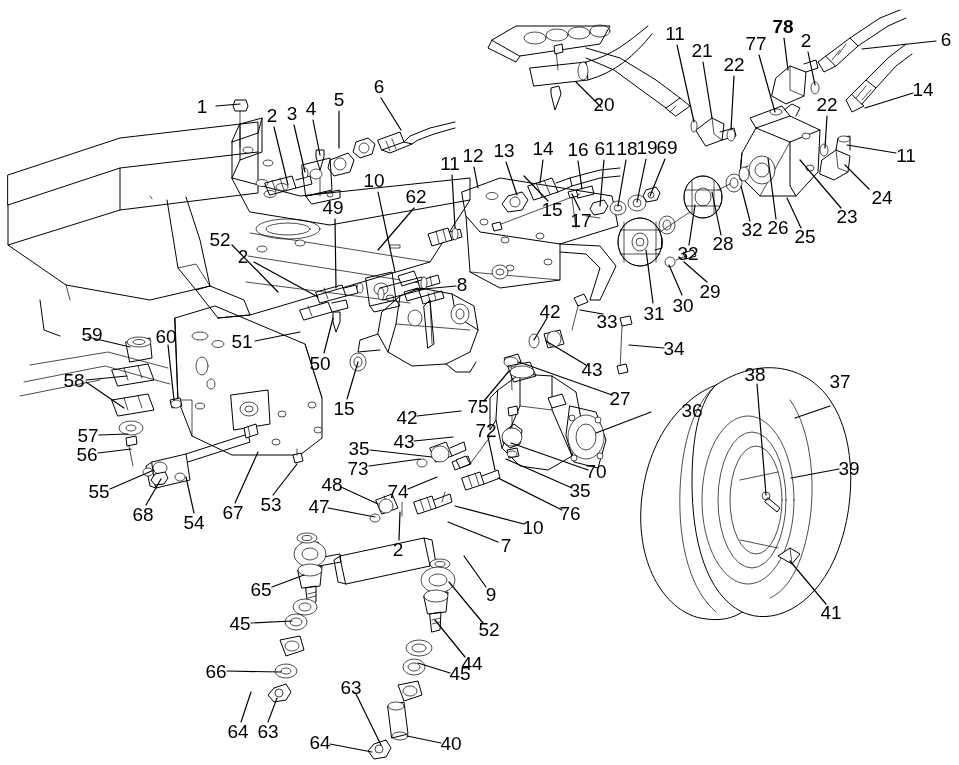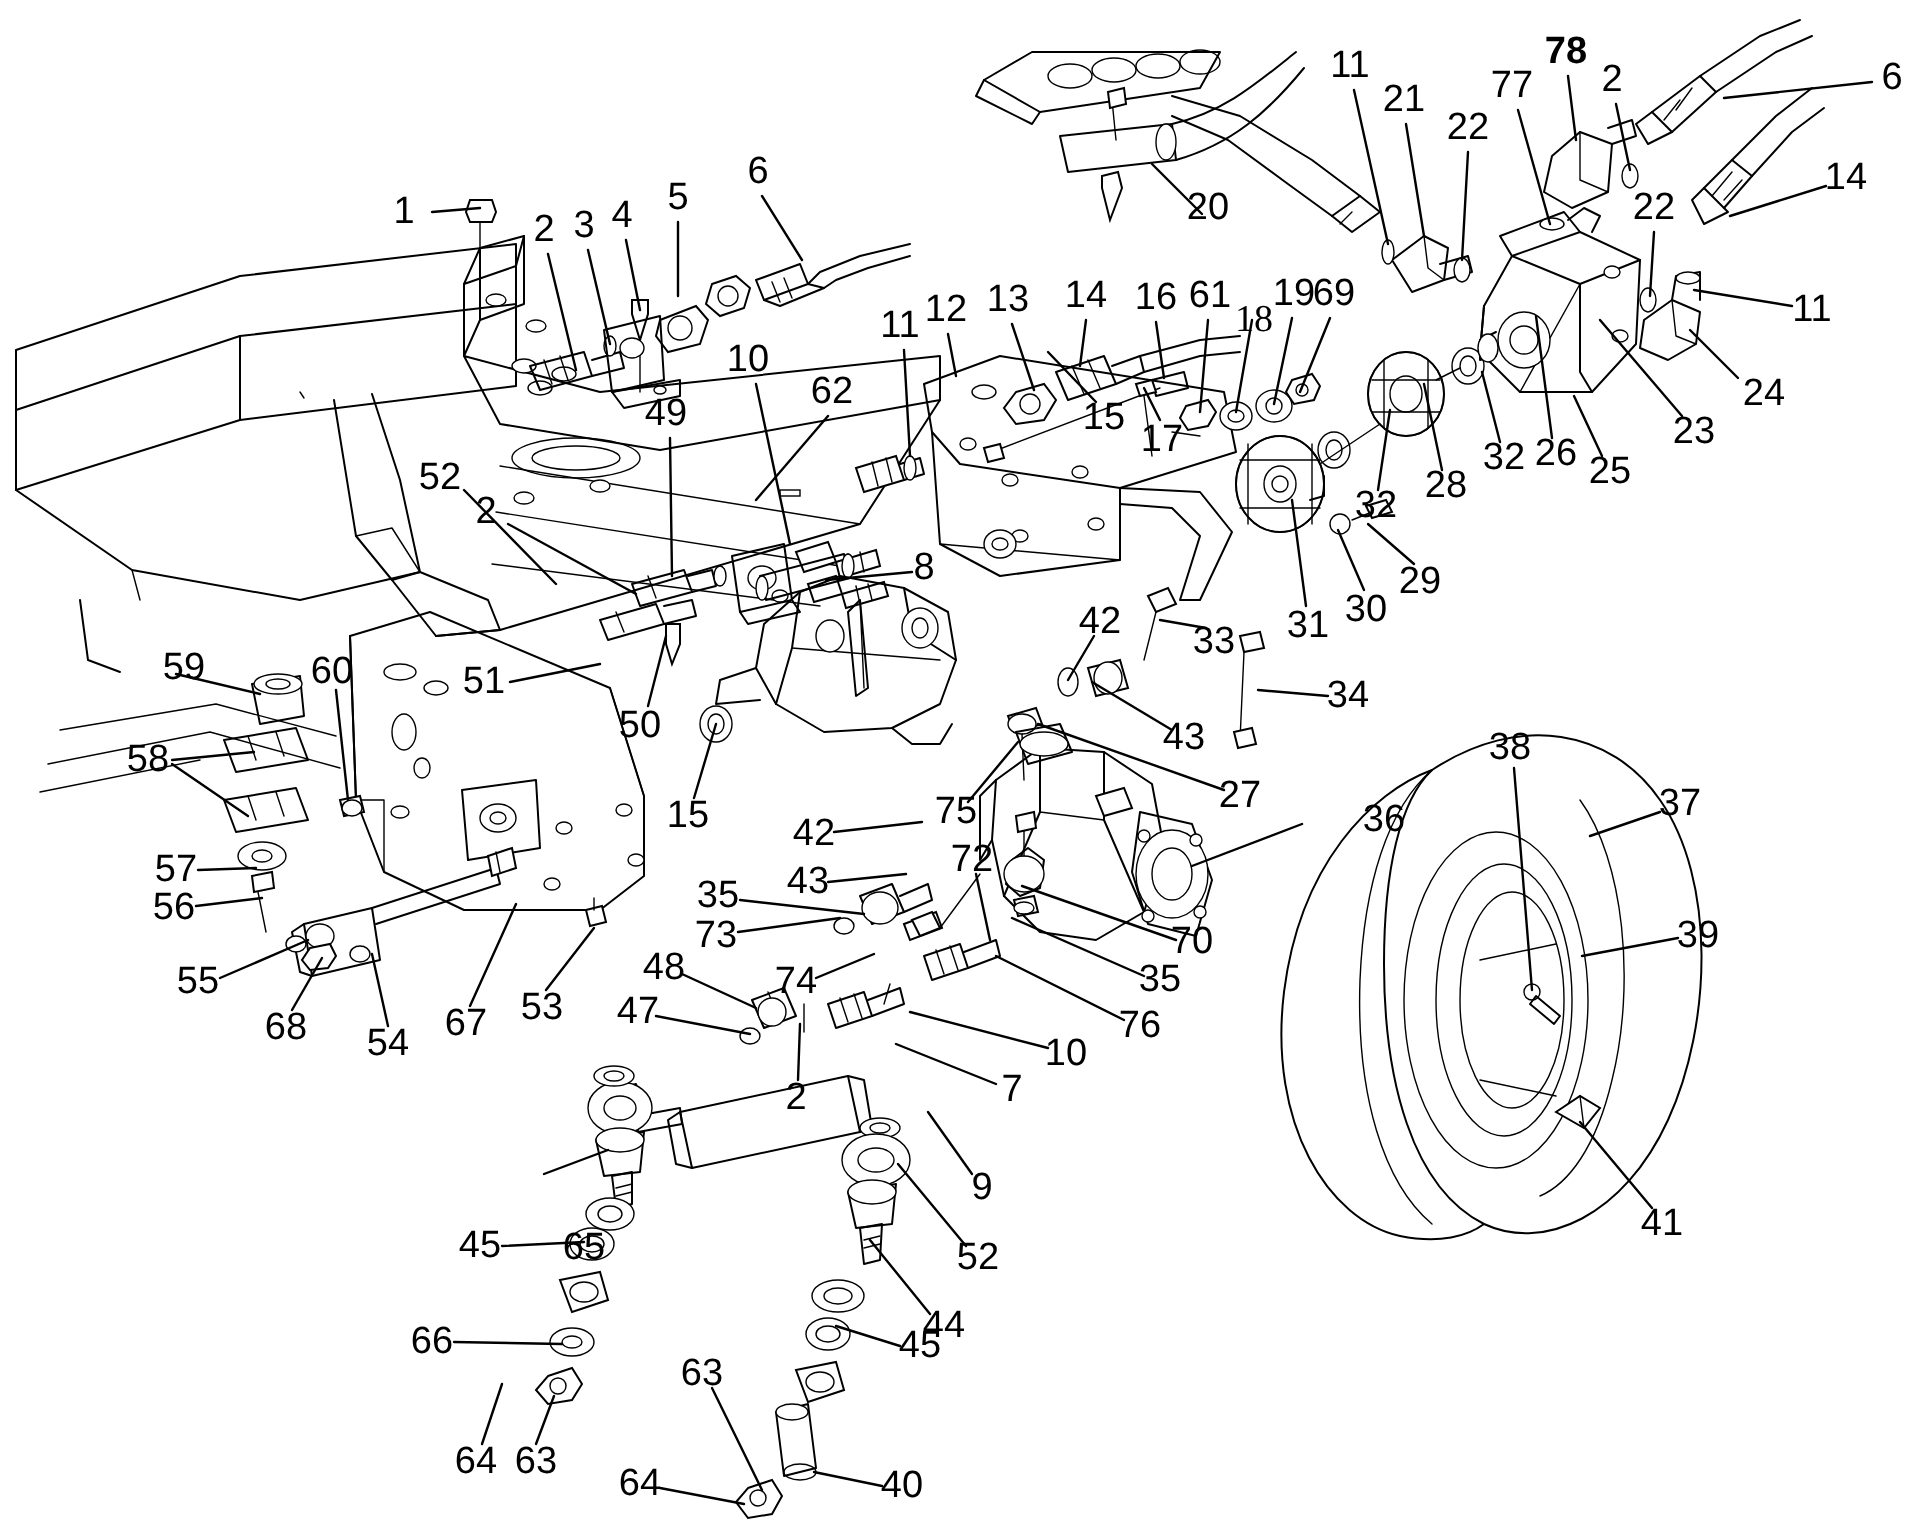--- a/index.html
+++ b/index.html
@@ -624,21 +624,21 @@
       <div class="callout" style="left: 374px; top: 180px;">10</div>
       <div class="callout" style="left: 416px; top: 196px;">62</div>
       <div class="callout" style="left: 450px; top: 163px;">11</div>
       <div class="callout" style="left: 473px; top: 155px;">12</div>
       <div class="callout" style="left: 504px; top: 150px;">13</div>
       <div class="callout" style="left: 543px; top: 148px;">14</div>
       <div class="callout" style="left: 552px; top: 209px;">15</div>
       <div class="callout" style="left: 578px; top: 149px;">16</div>
       <div class="callout" style="left: 581px; top: 220px;">17</div>
       <div class="callout" style="left: 605px; top: 148px;">61</div>
-      <div class="callout" style="left: 627px; top: 160px; font-family: Liberation Serif, serif;">18</div>
+      <div class="callout" style="left: 627px; top: 148px;">18</div>
       <div class="callout" style="left: 647px; top: 147px;">19</div>
       <div class="callout" style="left: 667px; top: 147px;">69</div>
       <div class="callout" style="left: 675px; top: 33px;">11</div>
       <div class="callout" style="left: 702px; top: 50px;">21</div>
       <div class="callout" style="left: 734px; top: 64px;">22</div>
       <div class="callout" style="left: 756px; top: 43px;">77</div>
       <div class="callout" style="left: 783px; top: 26px; font-weight: bold;">78</div>
       <div class="callout" style="left: 806px; top: 40px;">2</div>
       <div class="callout" style="left: 946px; top: 39px;">6</div>
       <div class="callout" style="left: 923px; top: 89px;">14</div>
@@ -677,35 +677,35 @@
       <div class="callout" style="left: 398px; top: 549px;">2</div>
       <div class="callout" style="left: 533px; top: 527px;">10</div>
       <div class="callout" style="left: 506px; top: 545px;">7</div>
       <div class="callout" style="left: 491px; top: 594px;">9</div>
       <div class="callout" style="left: 489px; top: 629px;">52</div>
       <div class="callout" style="left: 472px; top: 663px;">44</div>
       <div class="callout" style="left: 460px; top: 673px;">45</div>
       <div class="callout" style="left: 451px; top: 743px;">40</div>
       <div class="callout" style="left: 351px; top: 687px;">63</div>
       <div class="callout" style="left: 320px; top: 742px;">64</div>
-      <div class="callout" style="left: 261px; top: 624px; margin-left: 31px;">65</div>
+      <div class="callout" style="left: 261px; top: 589px;">65</div>
       <div class="callout" style="left: 240px; top: 623px;">45</div>
       <div class="callout" style="left: 216px; top: 671px;">66</div>
       <div class="callout" style="left: 238px; top: 731px;">64</div>
       <div class="callout" style="left: 268px; top: 731px;">63</div>
       <div class="callout" style="left: 92px; top: 334px;">59</div>
       <div class="callout" style="left: 166px; top: 336px;">60</div>
       <div class="callout" style="left: 74px; top: 380px;">58</div>
       <div class="callout" style="left: 88px; top: 435px;">57</div>
       <div class="callout" style="left: 87px; top: 454px;">56</div>
       <div class="callout" style="left: 99px; top: 491px;">55</div>
       <div class="callout" style="left: 143px; top: 514px;">68</div>
       <div class="callout" style="left: 194px; top: 522px;">54</div>
       <div class="callout" style="left: 233px; top: 512px;">67</div>
       <div class="callout" style="left: 271px; top: 504px;">53</div>
       <div class="callout" style="left: 344px; top: 408px;">15</div>
-      <div class="callout" style="left: 840px; top: 402px;">37</div>
+      <div class="callout" style="left: 840px; top: 381px;">37</div>
       <div class="callout" style="left: 755px; top: 374px;">38</div>
       <div class="callout" style="left: 849px; top: 468px;">39</div>
       <div class="callout" style="left: 831px; top: 612px;">41</div>
     </div>
 
 </div>
 
 </body></html>

